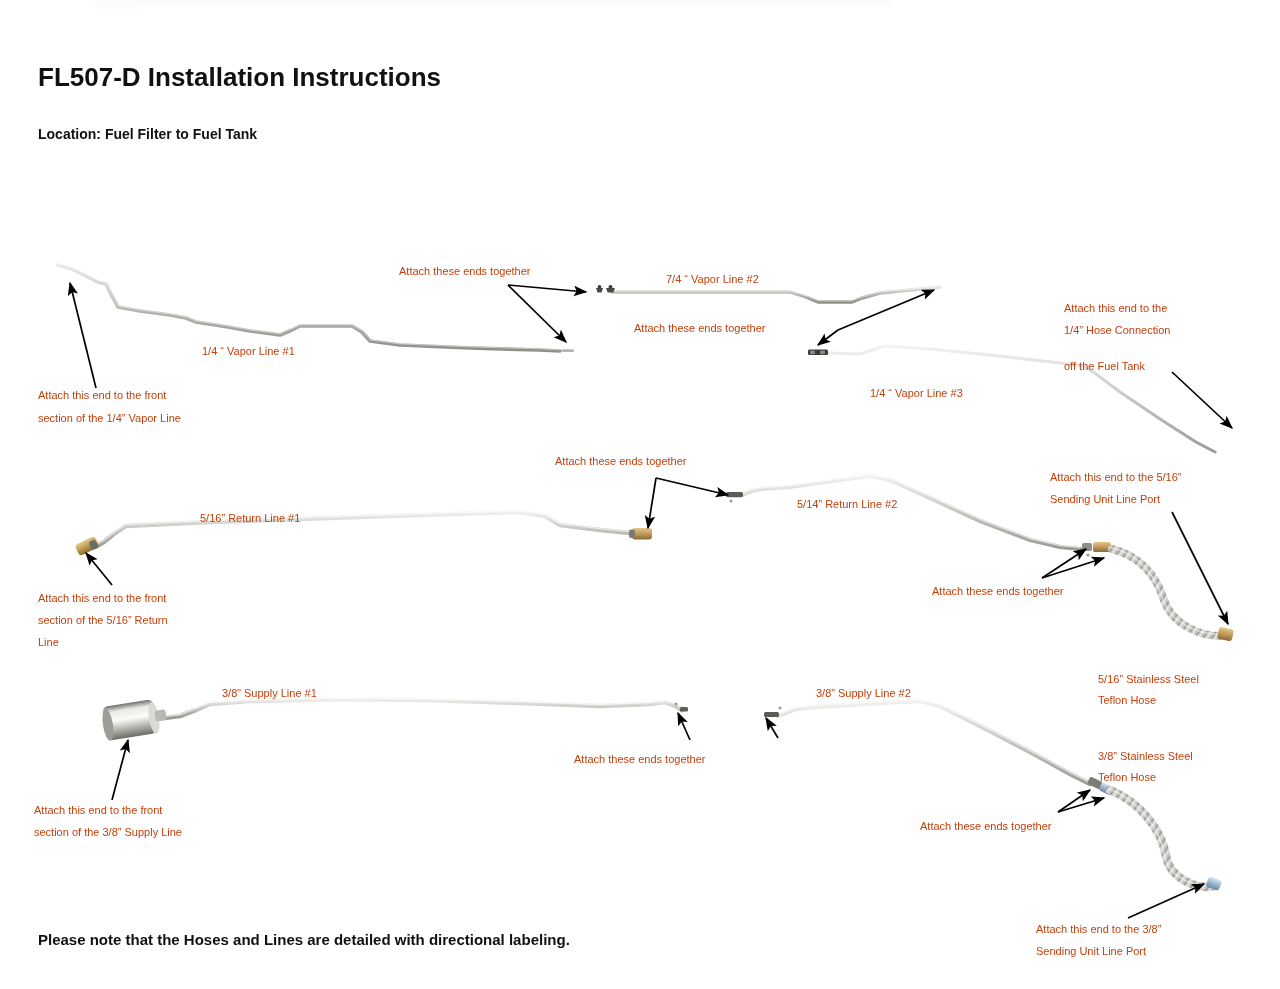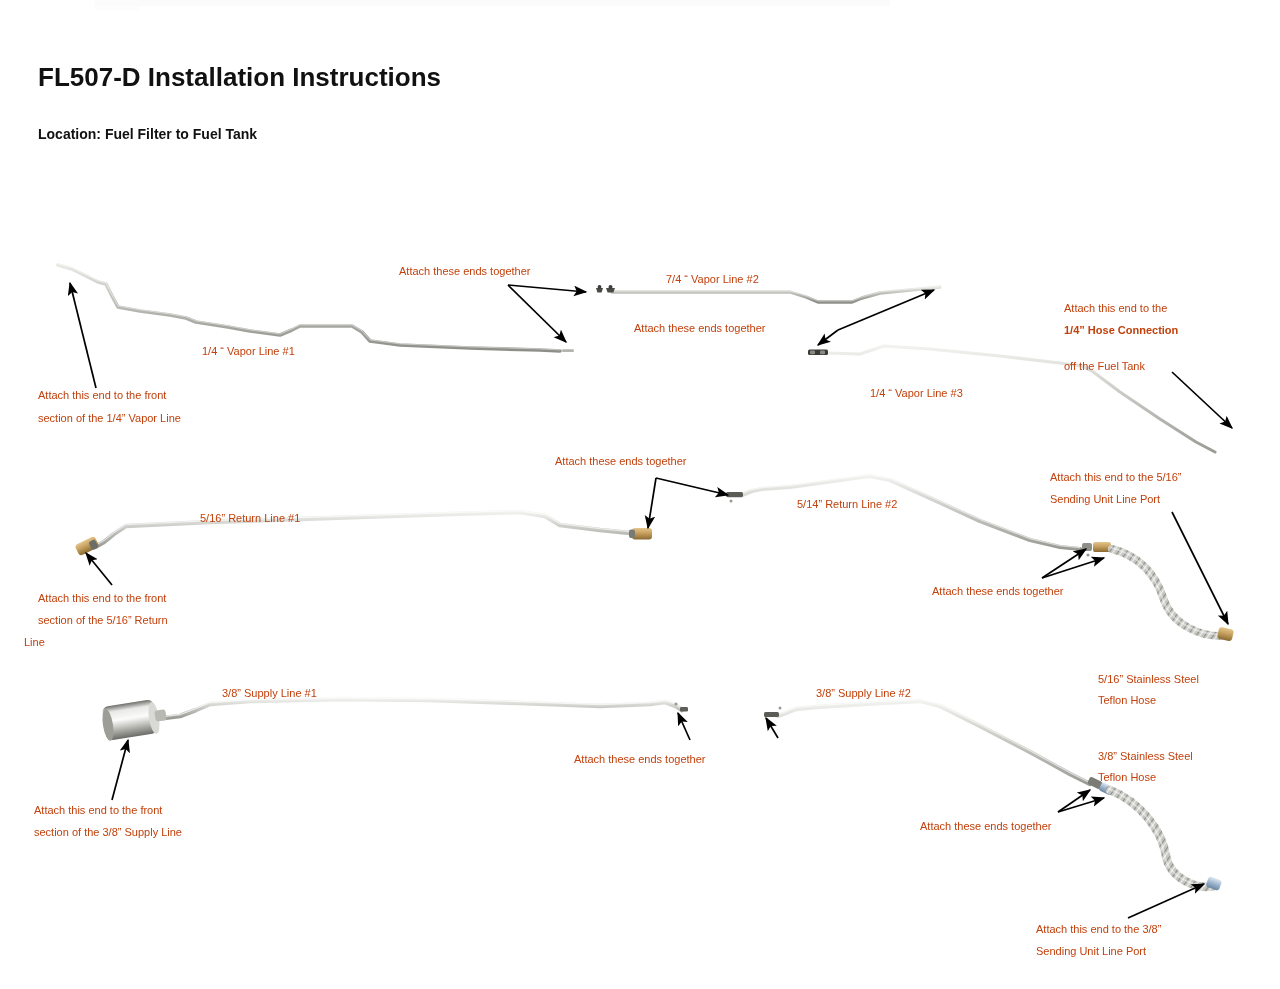--- a/index.html
+++ b/index.html
@@ -253,30 +253,31 @@
   <div class="lbl" style="left:634px;top:318px;">Attach these ends together</div>
   <div class="lbl" style="left:555px;top:451px;">Attach these ends together</div>
   <div class="lbl" style="left:932px;top:581px;">Attach these ends together</div>
   <div class="lbl" style="left:574px;top:749px;">Attach these ends together</div>
   <div class="lbl" style="left:920px;top:816px;">Attach these ends together</div>
 
   <div class="lbl" style="left:38px;top:385px;">Attach this end  to the front</div>
   <div class="lbl" style="left:38px;top:408px;">section of the 1/4” Vapor Line</div>
 
   <div class="lbl" style="left:1064px;top:298px;">Attach this end to the</div>
-  <div class="lbl" style="left:1064px;top:320px;font-weight:bold;">1/4” Hose Connection</div>
+  <div class="lbl" style="left:1064px;top:320px;">1/4” Hose Connection</div>
   <div class="lbl" style="left:1064px;top:356px;">off the Fuel Tank</div>
 
   <div class="lbl" style="left:38px;top:588px;">Attach this end to the front</div>
   <div class="lbl" style="left:38px;top:610px;">section of the 5/16” Return</div>
-  <div class="lbl" style="left:24px;top:632px;">Line</div>
+  <div class="lbl" style="left:38px;top:632px;">Line</div>
 
   <div class="lbl" style="left:1050px;top:467px;">Attach this end to the 5/16”</div>
   <div class="lbl" style="left:1050px;top:489px;">Sending Unit Line Port</div>
 
   <div class="lbl" style="left:34px;top:800px;">Attach this end to the front</div>
   <div class="lbl" style="left:34px;top:822px;">section of the 3/8” Supply Line</div>
 
   <div class="lbl" style="left:1036px;top:919px;">Attach this end to the 3/8”</div>
   <div class="lbl" style="left:1036px;top:941px;">Sending Unit Line Port</div>
 
+  <p class="note note1">Please note that the Hoses and Lines are detailed with directional labeling.</p>
 
 </div>
 
 </body></html>

